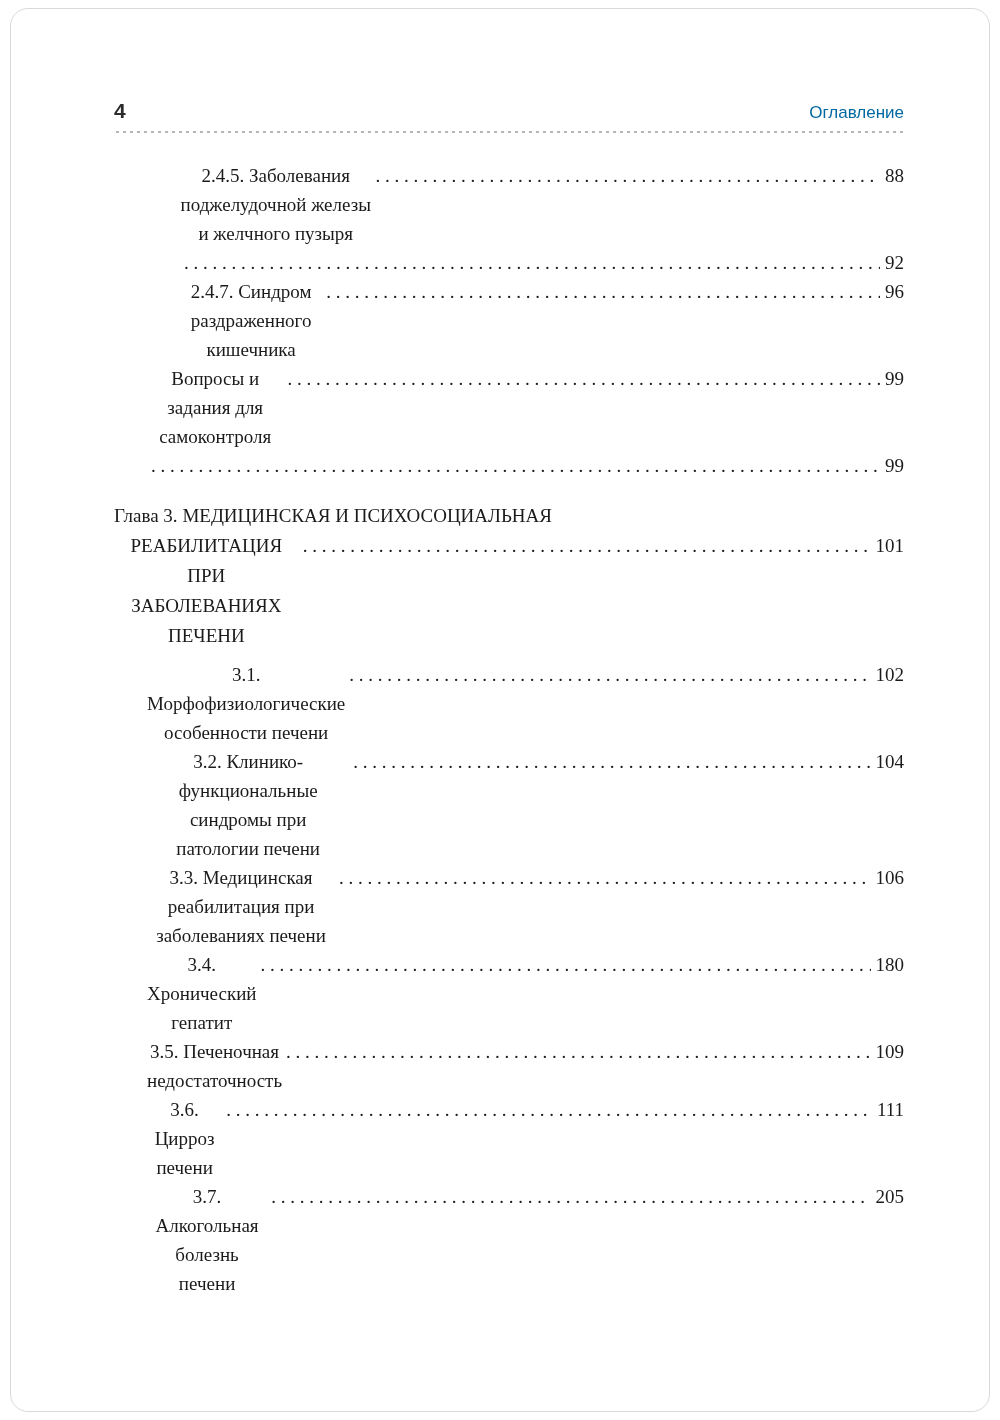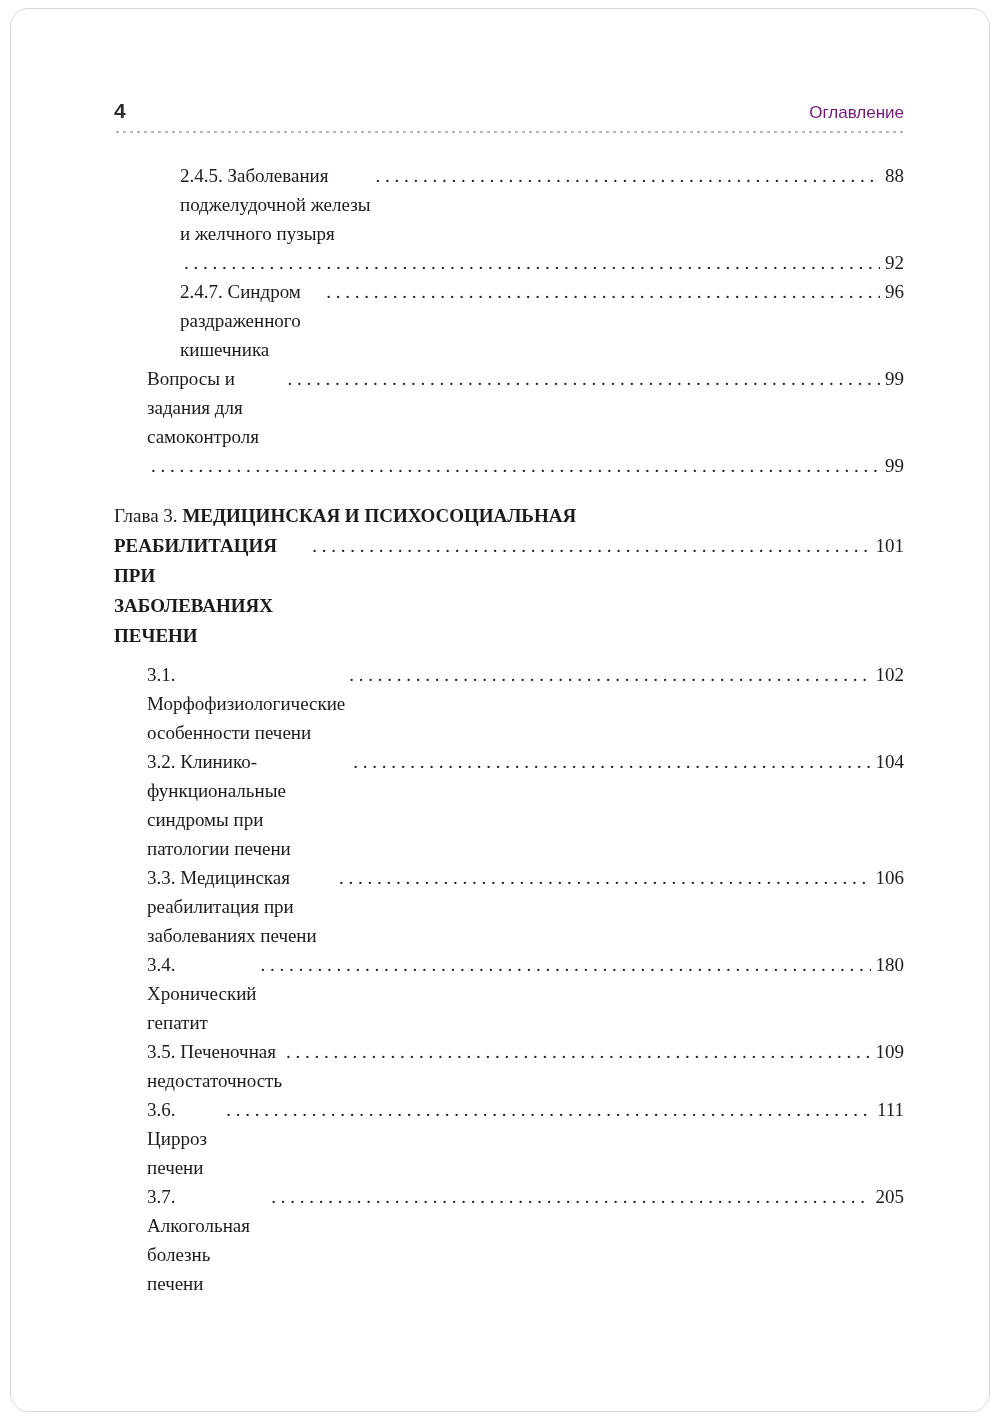--- a/index.html
+++ b/index.html
@@ -30,43 +30,43 @@
     align-items: baseline;
     font-family: "Liberation Sans", sans-serif;
   }
   .page-num {
     font-size: 21px;
     font-weight: 700;
     color: #2c2c2c;
   }
   .header-title {
     font-size: 17px;
-    color: #701a75;
+    color: #0369a1;
   }
   .header-rule {
     margin-top: 7px;
     height: 4px;
     background-image: radial-gradient(circle, #b5b5b5 1.1px, transparent 1.5px);
     background-size: 7px 4px;
     background-repeat: repeat-x;
   }
   .toc {
     margin-top: 27px;
     font-size: 19px;
     line-height: 29px;
   }
   .entry { }
   .entry.gap { margin-top: 21px; }
   .entry.chapter { margin-bottom: 9px; line-height: 30px; }
   .indent-0 { padding-left: 0; }
   .indent-1 { padding-left: 33px; }
   .indent-2 { padding-left: 66px; }
   .line { display: flex; }
-  .text { white-space: pre-wrap; flex: 0 1 auto; }
-  .b { font-weight: 700; margin-top: 44px; }
+  .text { white-space: pre-wrap; flex: 0 1 auto; text-align: center; }
+  .b { font-weight: 400; margin-top: 44px; }
   .leader {
     flex: 1 1 auto;
     min-width: 8px;
     overflow: hidden;
     white-space: nowrap;
     margin: 0 3px 0 4px;
     color: #1f1f1f;
   }
   .page-ref {
     flex: 0 0 auto;

